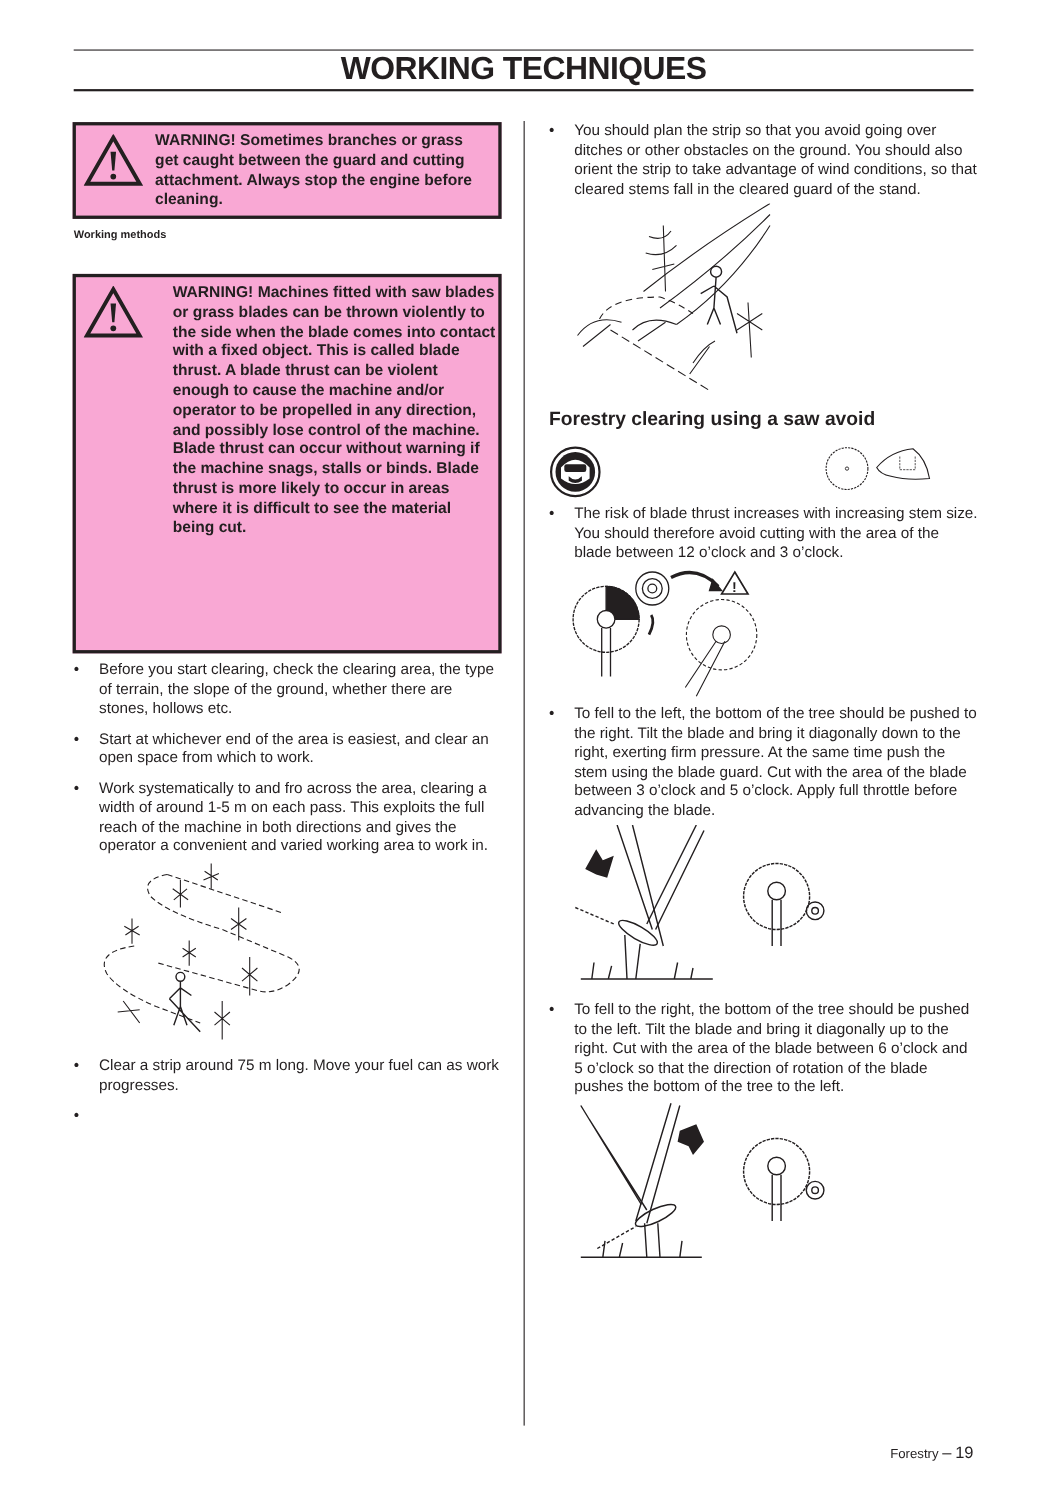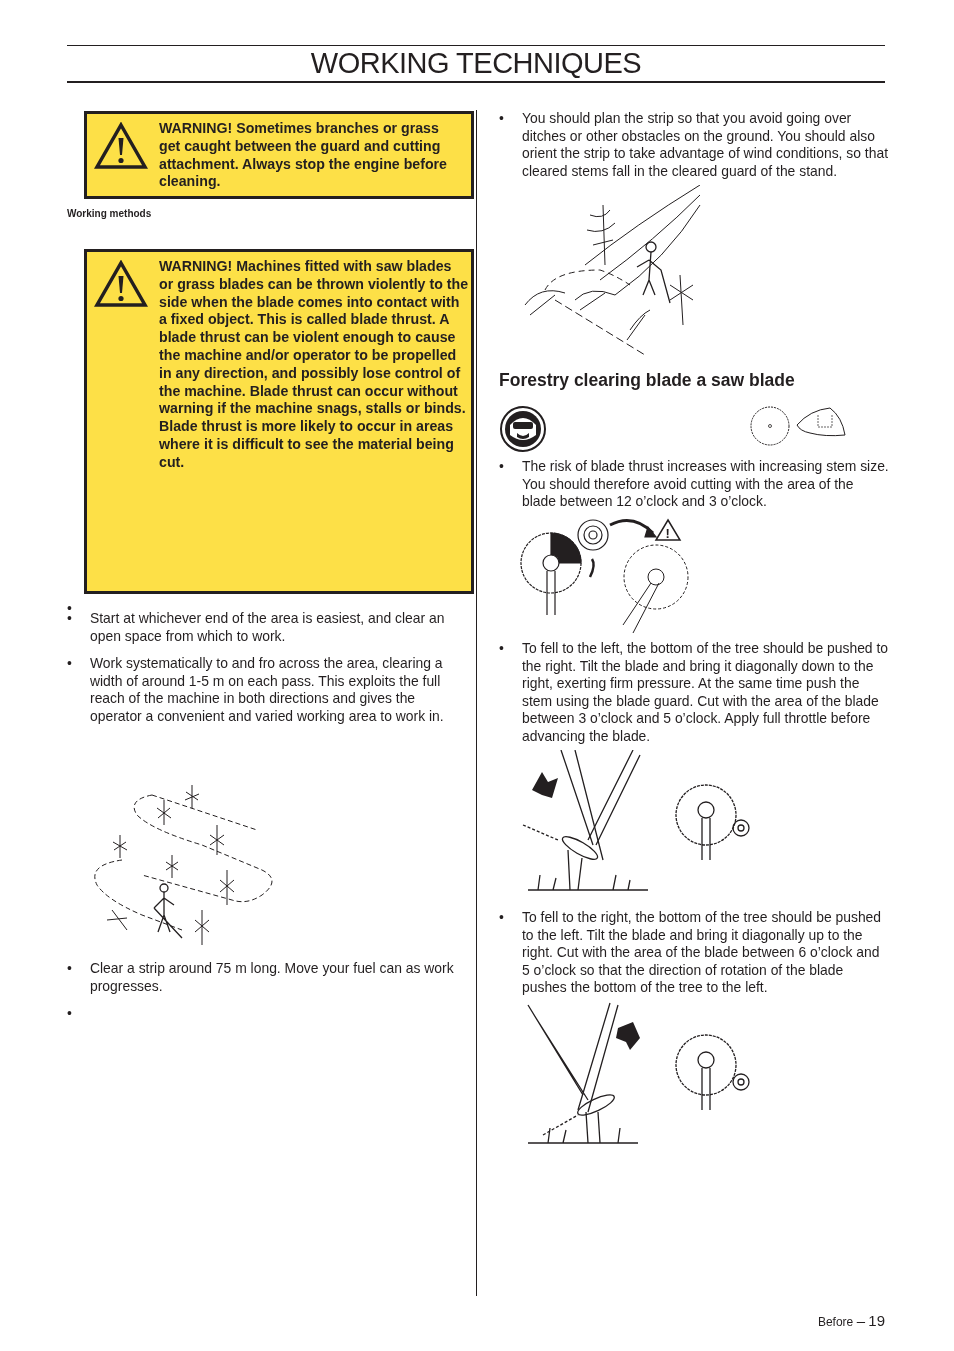--- a/index.html
+++ b/index.html
@@ -1,29 +1,29 @@
 <!DOCTYPE html>
 <html><head>
 <meta charset="utf-8">
 <style>
   html, body { margin:0; padding:0; background:#ffffff; }
   body { width:954px; height:1351px; position:relative; font-family:"Liberation Sans", sans-serif; color:#231f20; overflow:hidden; }
   .rule-top { position:absolute; left:67px; top:45px; width:818px; height:1px; background:#231f20; }
   .rule-bot { position:absolute; left:67px; top:81px; width:818px; height:2px; background:#231f20; }
-  .page-title { position:absolute; left:67px; top:46px; width:818px; text-align:center; font-weight:normal; font-size:29px; letter-spacing:-0.5px; line-height:34px; }
+  .page-title { position:absolute; left:67px; top:46px; width:818px; text-align:center; font-weight:bold; font-size:29px; letter-spacing:-0.5px; line-height:34px; }
   .col-divider { position:absolute; left:476px; top:110px; width:1px; height:1186px; background:#231f20; }
 
-  .warn { position:absolute; left:84px; background:#fde047; border:3px solid #231f20; box-sizing:border-box; }
+  .warn { position:absolute; left:66px; background:#f9a8d4; border:3px solid #231f20; box-sizing:border-box; }
   .warn .tri { position:absolute; left:7px; top:8px; width:54px; height:48px; }
   .warn .wtext { position:absolute; left:72px; font-weight:bold; font-size:14.2px; line-height:17.8px; }
   .w1 { top:111px; width:390px; height:88px; }
   .w1 .wtext { top:6px; width:305px; }
   .w2 { top:249px; width:390px; height:345px; }
   .w2 .wtext { top:6px; width:310px; }
-  .w2 .wtext p { margin:0 0 10px 0; }
+  .w2 .wtext p { margin:0 0 10px 16px; }
 
   .subhead { position:absolute; left:67px; top:208px; font-weight:bold; font-size:10px; }
   .sechead { position:absolute; left:499px; top:370px; font-weight:bold; font-size:17.5px; }
 
   ul.blist { position:absolute; margin:0; padding:0; list-style:none; font-size:13.9px; line-height:17.5px; }
   ul.blist li { position:relative; padding-left:23px; margin-bottom:10px; }
   ul.blist li .dot { position:absolute; left:0; top:0; }
 
   .fig { position:absolute; }
   .footer { position:absolute; right:69px; top:1312px; font-size:12px; }
@@ -53,21 +53,21 @@
     <polygon points="27,3 51,45 3,45" fill="none" stroke="#231f20" stroke-width="3.5"></polygon>
     <path d="M24.5 16 L29.5 16 L28 33 L26 33 Z" fill="#231f20"></path>
     <circle cx="27" cy="38.5" r="2.6" fill="#231f20"></circle>
   </svg>
   <div class="wtext">
     <p>WARNING! Machines fitted with saw blades or grass blades can be thrown violently to the side when the blade comes into contact with a fixed object. This is called blade thrust. A blade thrust can be violent enough to cause the machine and/or operator to be propelled in any direction, and possibly lose control of the machine. Blade thrust can occur without warning if the machine snags, stalls or binds. Blade thrust is more likely to occur in areas where it is difficult to see the material being cut.</p>
   </div>
 </div>
 
 <ul class="blist" style="left:67px; top:600px; width:392px;">
-  <li><span class="dot">•</span></li>
+  <li><span class="dot">•</span><span>Before you start clearing, check the clearing area, the type of terrain, the slope of the ground, whether there are stones, hollows etc.</span></li>
   <li><span class="dot">•</span><span>Start at whichever end of the area is easiest, and clear an open space from which to work.</span></li>
   <li><span class="dot">•</span><span>Work systematically to and fro across the area, clearing a width of around 1-5 m on each pass. This exploits the full reach of the machine in both directions and gives the operator a convenient and varied working area to work in.</span></li>
 </ul>
 
 <svg class="fig" style="left:82px; top:780px;" width="195" height="170" viewBox="0 0 195 170">
   <g fill="none" stroke="#231f20" stroke-width="1" stroke-dasharray="5,3">
     <path d="M70 15 Q45 20 55 35 Q70 50 120 65 L180 90 Q200 100 180 115 Q165 125 150 120 L60 95"></path>
     <path d="M70 15 L175 50"></path>
     <path d="M40 80 Q5 85 15 105 Q25 120 60 135 L100 150"></path>
   </g>
@@ -110,21 +110,21 @@
     <path d="M60 115 Q75 100 100 110 M65 125 L90 108"></path>
     <path d="M115 145 Q125 130 135 125 M112 155 L130 130"></path>
     <path d="M165 90 L168 140 M155 100 L178 115 M155 115 L178 100"></path>
   </g>
   <g stroke="#231f20" stroke-width="1.3" fill="none">
     <circle cx="136" cy="62" r="5"></circle>
     <path d="M136 67 L134 95 L128 110 M134 95 L140 110 M134 75 L122 82 M134 75 L146 85 L155 118"></path>
   </g>
 </svg>
 
-<div class="sechead">Forestry clearing blade a saw blade</div>
+<div class="sechead">Forestry clearing using a saw avoid</div>
 
 <svg class="fig" style="left:499px; top:405px;" width="48" height="48" viewBox="0 0 48 48">
   <circle cx="24" cy="24" r="22" fill="none" stroke="#231f20" stroke-width="2"></circle>
   <circle cx="24" cy="24" r="18" fill="#231f20"></circle>
   <path d="M11 20 Q24 6 37 20 L37 30 Q24 40 11 30 Z" fill="#fff"></path>
   <rect x="14" y="17" width="20" height="7" rx="2" fill="#231f20"></rect>
   <path d="M18 28 Q24 34 30 28 L30 32 Q24 36 18 32 Z" fill="#231f20"></path>
 </svg>
 
 <svg class="fig" style="left:750px; top:405px;" width="100" height="42" viewBox="0 0 100 42">
@@ -196,16 +196,16 @@
     <path d="M25 135 L60 115" stroke-dasharray="3,2"></path>
     <circle cx="188" cy="65" r="30" stroke-dasharray="3,1"></circle>
     <circle cx="188" cy="60" r="8"></circle>
     <path d="M184 68 L184 110 M192 68 L192 110"></path>
     <circle cx="223" cy="82" r="8"></circle>
       <circle cx="223" cy="82" r="3"></circle>
   </g>
 </svg>
 
 <div class="footer">
-  <span>Before</span>
+  <span>Forestry</span>
   <span class="num">–</span>
   <span class="num">19</span>
 </div>
 
 </body></html>

